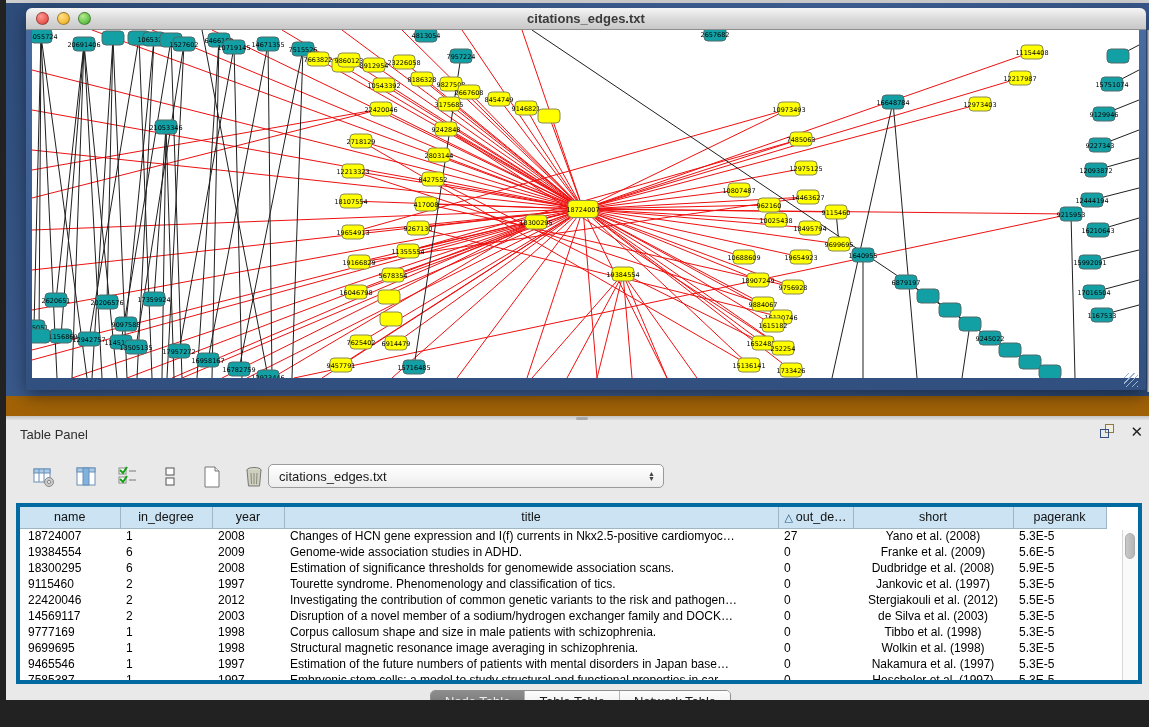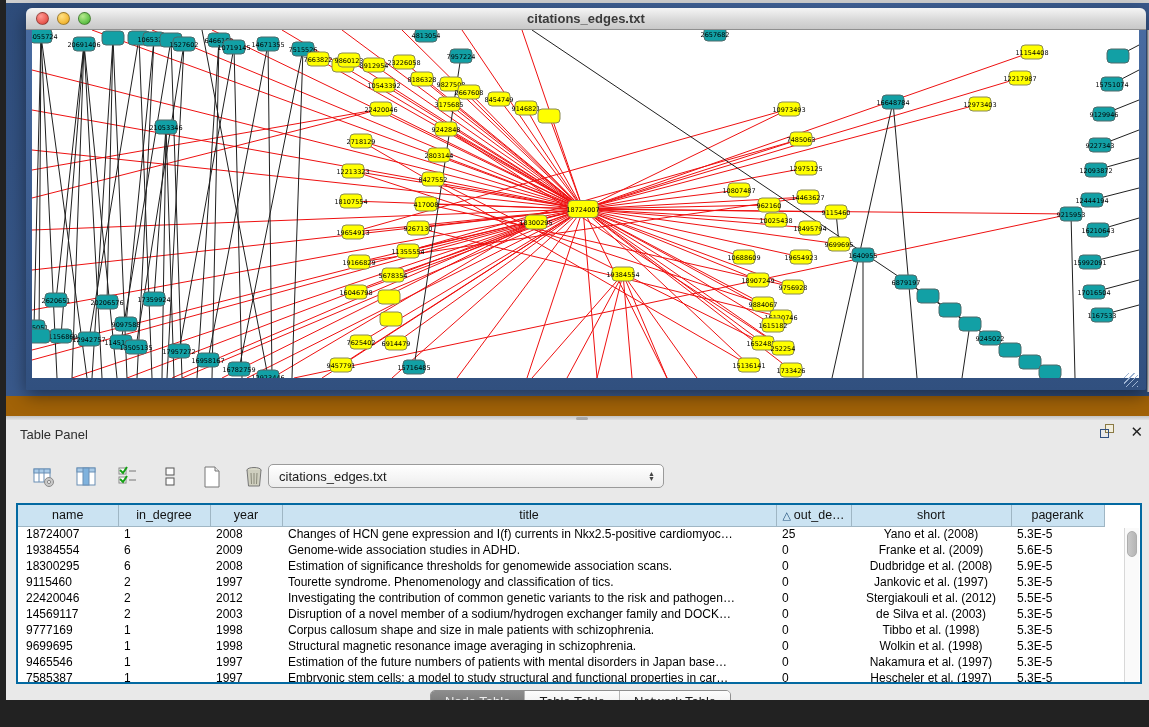--- a/index.html
+++ b/index.html
@@ -61,21 +61,21 @@
   #fn-icon small{font-size:10px;}
   #table-select{position:absolute;left:262px;top:48px;width:396px;height:24px;border:1px solid #9a9a9a;
     border-radius:5px;background:linear-gradient(180deg,#ffffff,#ededed);display:flex;align-items:center;
     box-shadow:inset 0 1px 0 #fff;}
   #table-select .val{font-size:13px;color:#1a1a1a;margin-left:10px;flex:1;}
   #table-select .arrows{display:flex;flex-direction:column;line-height:5px;font-size:7px;color:#444;
     margin-right:8px;}
 
   
   #table-wrap{position:absolute;left:10px;top:87px;width:1126px;height:181px;background:#ffffff;
-    border:2px solid #0369a1;overflow:hidden;}
+    border:4px solid #0369a1;overflow:hidden;}
   table{border-collapse:collapse;table-layout:fixed;width:1086px;font-size:12px;color:#000;}
   thead th{background:#cbe3f2;border:1px solid #9fb6c4;border-top:none;height:21px;
     font-weight:normal;font-size:12.5px;color:#111;text-align:center;overflow:hidden;white-space:nowrap;}
   thead th:first-child{border-left:none;}
   thead th .sort{color:#23527c;font-size:11px;margin-right:3px;}
   tbody td{height:16px;padding:0 6px;white-space:nowrap;overflow:hidden;font-size:12px;color:#000;}
   tbody td.c-name{padding-left:8px;}
   tbody td.c-short{text-align:center;}
   #vscroll{position:absolute;right:1px;top:23px;width:15px;height:156px;background:#fafafa;
     border-left:1px solid #d8d8d8;}
@@ -601,21 +601,21 @@
               <th>short</th>
               <th>pagerank</th>
             </tr>
           </thead>
         <tbody id="tbody">
             <tr>
               <td class="c-name">18724007</td>
               <td class="c-indeg">1</td>
               <td class="c-year">2008</td>
               <td class="c-title">Changes of HCN gene expression and I(f) currents in Nkx2.5-positive cardiomyoc…</td>
-              <td class="c-outdeg">25</td>
+              <td class="c-outdeg">27</td>
               <td class="c-short">Yano et al. (2008)</td>
               <td class="c-pagerank">5.3E-5</td>
             </tr>
             <tr>
               <td class="c-name">19384554</td>
               <td class="c-indeg">6</td>
               <td class="c-year">2009</td>
               <td class="c-title">Genome-wide association studies in ADHD.</td>
               <td class="c-outdeg">0</td>
               <td class="c-short">Franke et al. (2009)</td>

